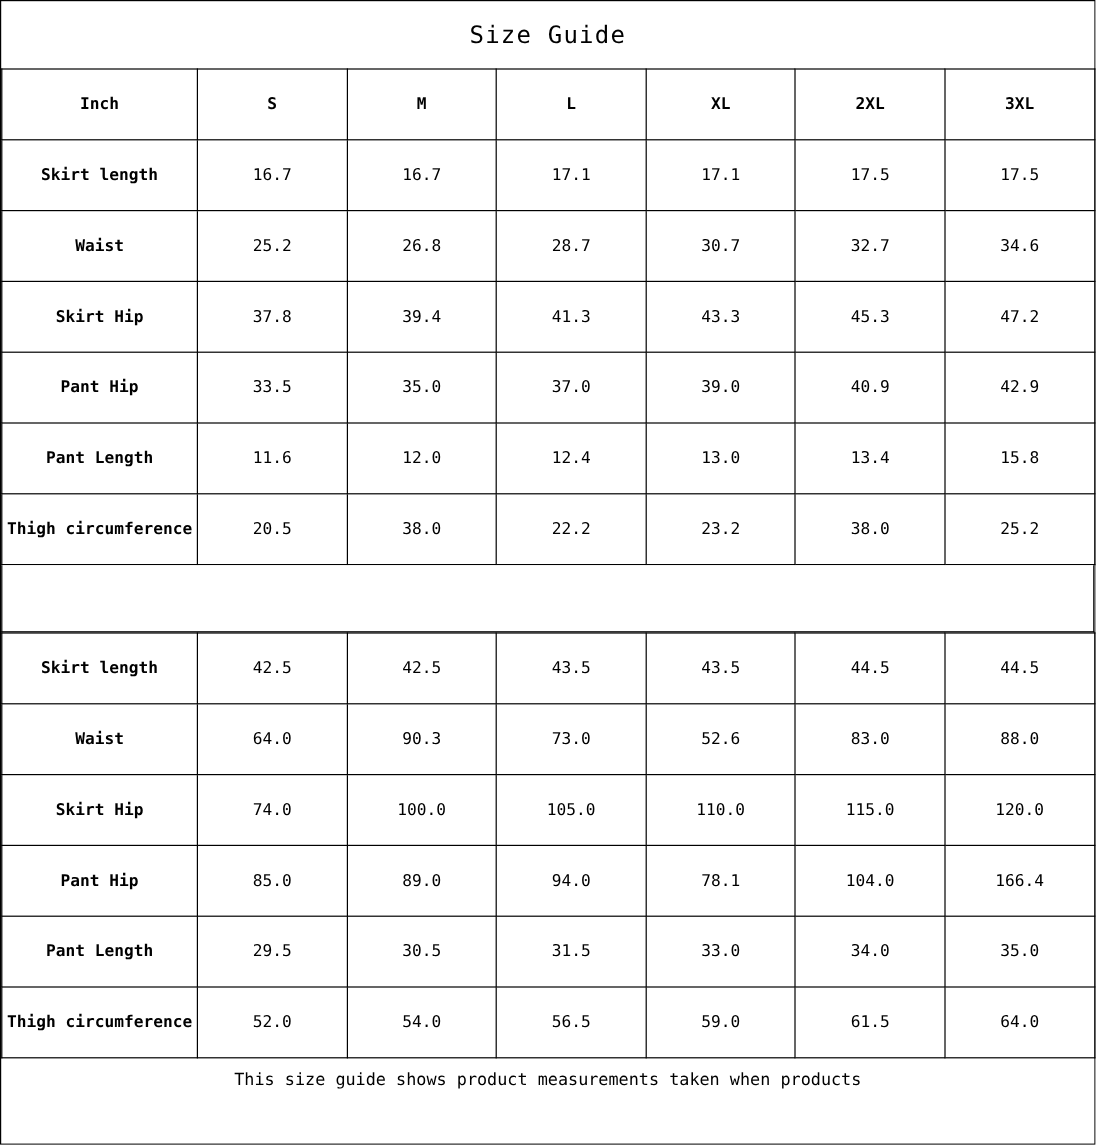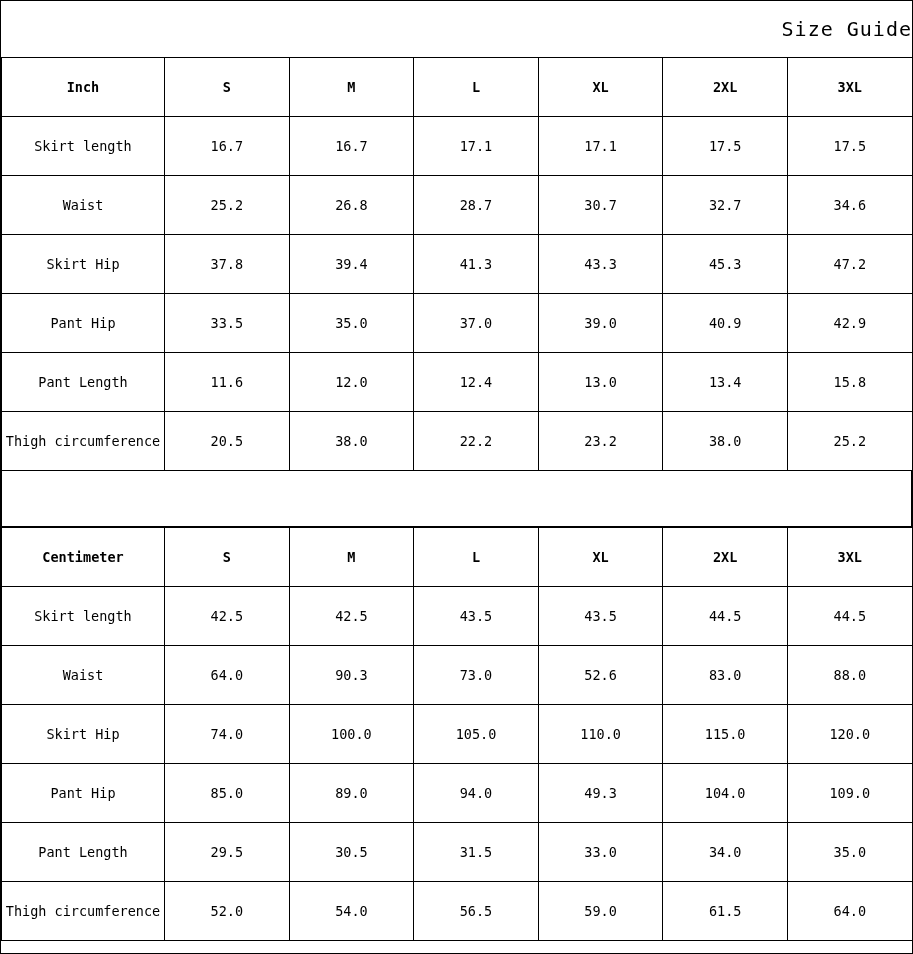--- a/index.html
+++ b/index.html
@@ -18,21 +18,21 @@
     position: relative;
     width: 913px;
     height: 954px;
     box-sizing: border-box;
     border: 1px solid #000000;
     background: #ffffff;
   }
   .title {
     height: 56px;
     line-height: 56px;
-    text-align: right;
+    text-align: center;
     font-size: 20px;
     letter-spacing: 1px;
     font-family: "DejaVu Sans Mono", monospace;
   }
   table.size-table {
     width: 100%;
     border-collapse: collapse;
     table-layout: fixed;
   }
   table.size-table td {
@@ -41,21 +41,21 @@
     text-align: center;
     vertical-align: middle;
     font-size: 13.5px;
     font-family: "DejaVu Sans Mono", monospace;
   }
   table.size-table td.head-label {
     font-weight: bold;
     font-size: 13.5px;
   }
   table.size-table td.row-label {
-    font-weight: normal;
+    font-weight: bold;
     font-size: 13.5px;
   }
   table.size-table td.size-head {
     font-weight: bold;
     font-size: 13.5px;
   }
   table.size-table td.value {
     font-weight: normal;
   }
   col.label-col { width: 163px; }
@@ -169,29 +169,20 @@
       <col class="label-col">
       <col class="size-col">
         <col class="size-col">
         <col class="size-col">
       <col class="size-col">
         <col class="size-col">
         <col class="size-col">
     </colgroup>
     <tbody>
       <tr>
-        <td class="head-label">Centimeter</td>
-        <td class="size-head">S</td>
-        <td class="size-head">M</td>
-        <td class="size-head">L</td>
-        <td class="size-head">XL</td>
-        <td class="size-head">2XL</td>
-        <td class="size-head">3XL</td>
-      </tr>
-      <tr>
         <td class="row-label">Skirt length</td>
         <td class="value">42.5</td>
         <td class="value">42.5</td>
         <td class="value">43.5</td>
         <td class="value">43.5</td>
         <td class="value">44.5</td>
         <td class="value">44.5</td>
       </tr>
       <tr>
         <td class="row-label">Waist</td>
@@ -209,23 +200,23 @@
         <td class="value">105.0</td>
         <td class="value">110.0</td>
         <td class="value">115.0</td>
         <td class="value">120.0</td>
       </tr>
       <tr>
         <td class="row-label">Pant Hip</td>
         <td class="value">85.0</td>
         <td class="value">89.0</td>
         <td class="value">94.0</td>
-        <td class="value">49.3</td>
+        <td class="value">78.1</td>
         <td class="value">104.0</td>
-        <td class="value">109.0</td>
+        <td class="value">166.4</td>
       </tr>
       <tr>
         <td class="row-label">Pant Length</td>
         <td class="value">29.5</td>
         <td class="value">30.5</td>
         <td class="value">31.5</td>
         <td class="value">33.0</td>
         <td class="value">34.0</td>
         <td class="value">35.0</td>
       </tr>

